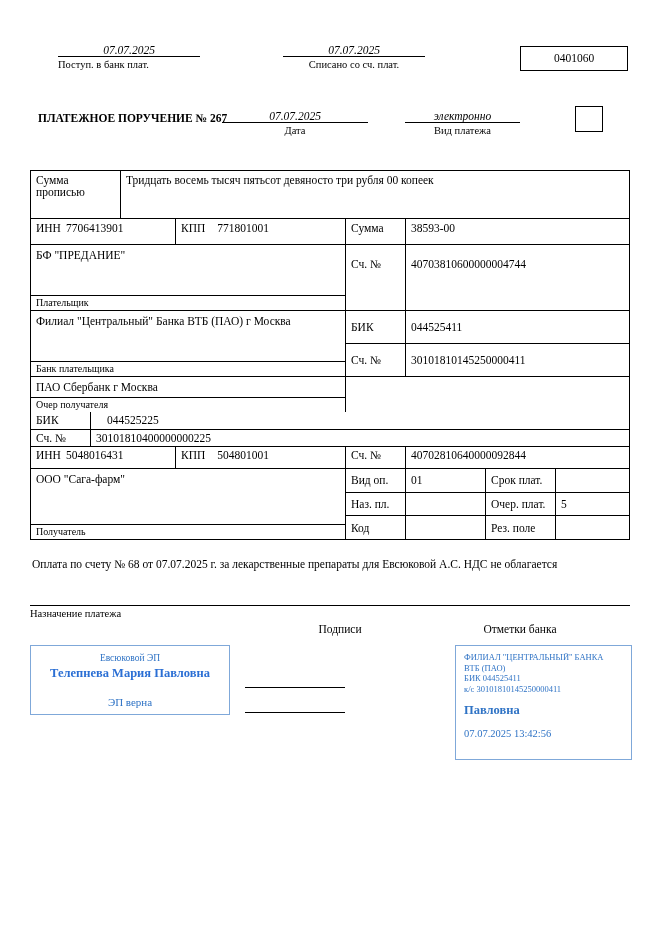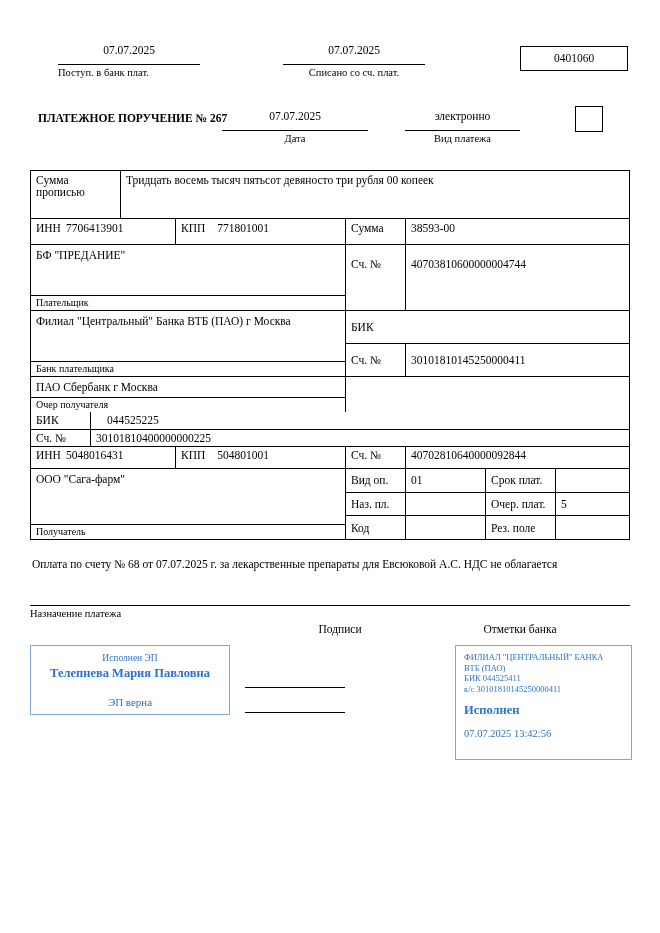--- a/index.html
+++ b/index.html
@@ -11,21 +11,21 @@
     background: #fff;
     font-family: "Liberation Serif", serif;
     font-size: 11.5px;
     color: #000;
     overflow: hidden;
   }
   .abs { position: absolute; }
   .bold { font-weight: bold; }
 
   
-  .fval { text-align: center; padding-bottom: 8px; border-bottom: 1px solid #000; }
+  .fval { text-align: center; padding-bottom: 0; border-bottom: 1px solid #000; font-style: italic; }
   .fcap { font-size: 10.5px; padding-top: 2px; }
   .fcap.center { text-align: center; }
 
   .codebox { border: 1px solid #000; text-align: center; padding: 5px 0; font-size: 11.5px; }
   .emptybox { border: 1px solid #000; }
 
   
   .ptable { border: 1px solid #000; }
   .trow { display: flex; border-bottom: 1px solid #000; }
   .trow:last-child { border-bottom: none; }
@@ -130,20 +130,21 @@
     </div>
 
     <div class="trow" style="height:66px;">
       <div class="cell leftcell" style="width:315px;">
         <div class="nm">Филиал "Центральный" Банка ВТБ (ПАО) г Москва</div>
         <div class="cap">Банк плательщика</div>
       </div>
       <div class="cell rcol" style="flex:1;">
         <div class="subrow">
           <div class="scell" style="width:60px;">БИК</div>
+          <div class="scell" style="flex:1;">044525411</div>
         </div>
         <div class="subrow">
           <div class="scell" style="width:60px;">Сч. №</div>
           <div class="scell" style="flex:1;">30101810145250000411</div>
         </div>
       </div>
     </div>
 
     <div class="trow" style="height:70px;flex-direction:column;">
       <div class="cell leftcell" style="width:315px;">
@@ -205,30 +206,30 @@
 
   <div class="abs" style="left:30px; top:538px; width:600px;">
     <div class="purpose-text">Оплата по счету № 68 от 07.07.2025 г. за лекарственные препараты для Евсюковой А.С. НДС не облагается</div>
     <div class="purpose-cap">Назначение платежа</div>
   </div>
 
   <div class="abs sec-label" style="left:270px; top:623px; width:140px;">Подписи</div>
   <div class="abs sec-label" style="left:450px; top:623px; width:140px;">Отметки банка</div>
 
   <div class="abs stamp sigstamp" style="left:30px; top:645px; width:200px; height:70px;">
-    <div class="s1">Исполнен ЭП</div>
+    <div class="s1">Евсюковой ЭП</div>
     <div class="s2">Телепнева Мария Павловна</div>
     <div class="s3">ЭП верна</div>
   </div>
 
   <div class="abs sigline" style="left:245px; top:687px; width:100px;"></div>
   <div class="abs sigline" style="left:245px; top:712px; width:100px;"></div>
 
   <div class="abs stamp bankstamp" style="left:455px; top:645px; width:177px; height:115px;">
     <div class="b-line">ФИЛИАЛ "ЦЕНТРАЛЬНЫЙ" БАНКА</div>
     <div class="b-line">ВТБ (ПАО)</div>
     <div class="b-line">БИК 044525411</div>
     <div class="b-line">к/с 30101810145250000411</div>
-    <div class="b-status">Исполнен</div>
+    <div class="b-status">Павловна</div>
     <div class="b-ts">07.07.2025 13:42:56</div>
   </div>
 
 </div>
 
 </body></html>

